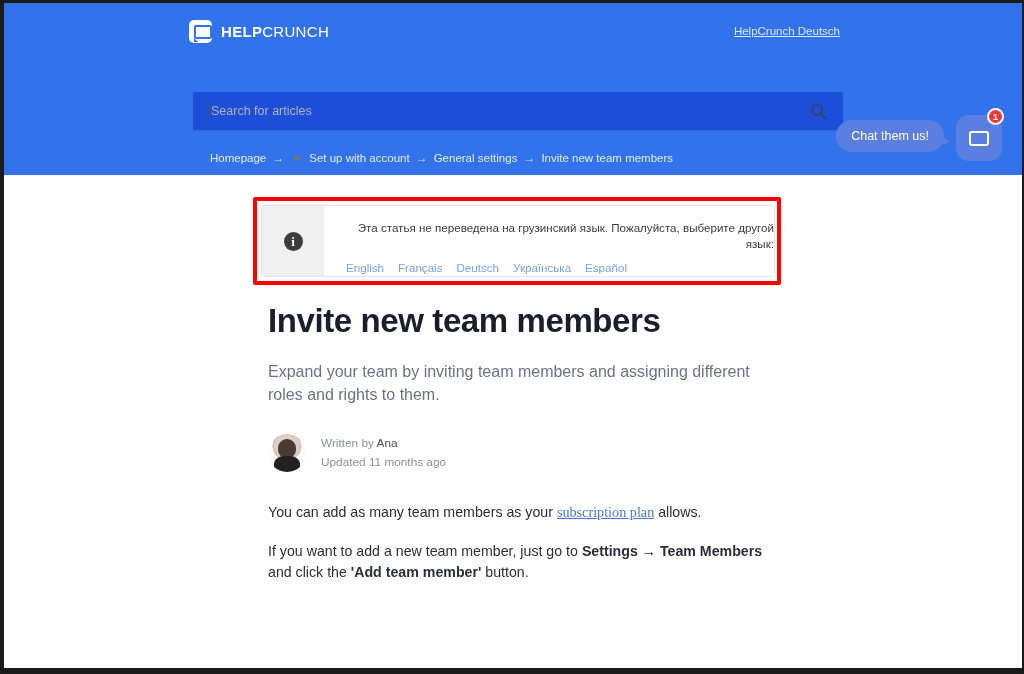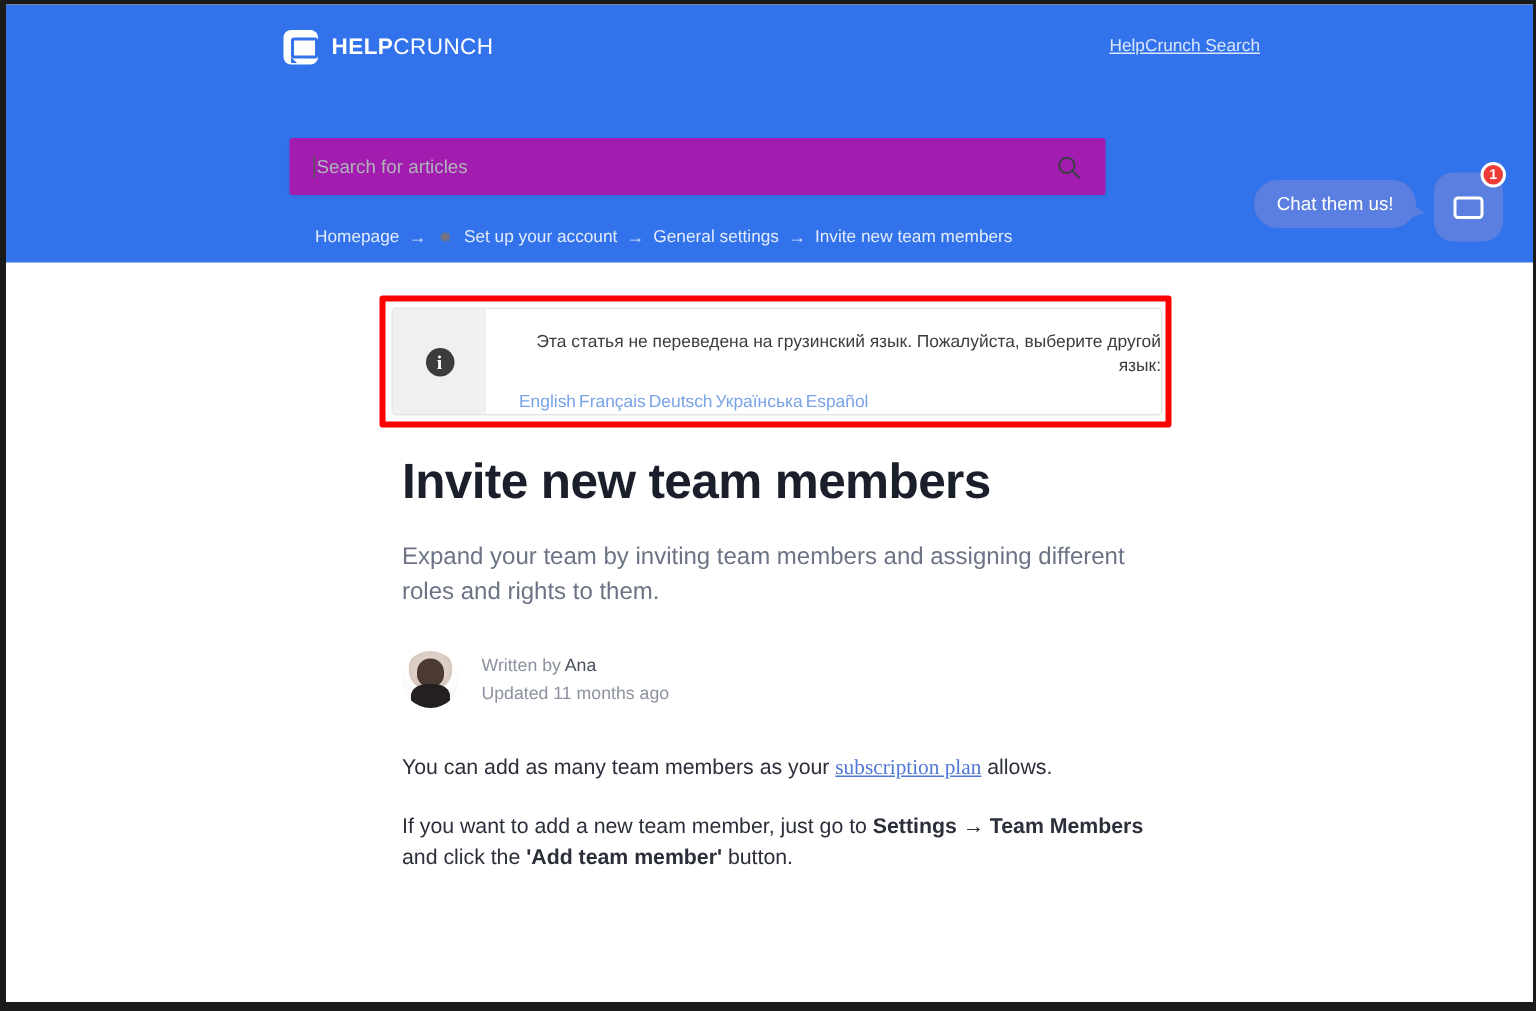--- a/index.html
+++ b/index.html
@@ -61,22 +61,22 @@
   .site-link {
     position: absolute;
     right: 182px; top: 22px;
     color: #dbe6fb;
     font-size: 11.5px;
   }
 
   .search-box {
     position: absolute;
     left: 189px; top: 89px;
-    width: 544px; height: 38px;
-    background: #a21caf;
+    width: 650px; height: 38px;
+    background: #1d4ed8;
     border-radius: 2px;
     display: flex; align-items: center;
     box-shadow: 0 1px 2px rgba(0,0,0,.08);
   }
   .search-caret {
     width: 1px; height: 15px;
     background: #555; margin-left: 16px;
   }
   .search-ph {
     color: #b0b3b8;
@@ -149,21 +149,21 @@
     padding: 14px 0 0 22px;
     text-align: right;
   }
   .notice-text {
     font-size: 11.6px;
     color: #3c3c3c;
     line-height: 1.4;
   }
   .notice-langs {
     margin-top: 9px;
-    display: flex; gap: 2px;
+    display: flex; gap: 14px;
   }
   .notice-langs a {
     font-size: 11.6px;
     color: #79a2e8;
     text-decoration: none;
   }
 
   .article {
     position: absolute;
     left: 264px; top: 128px;
@@ -258,21 +258,21 @@
 
 <div id="page">
 
   <div class="header">
 
     <div class="logo-wrap">
       <div class="logo-mark"></div>
       <div class="logo-text"><span class="b">HELP</span><span class="l">CRUNCH</span></div>
     </div>
 
-    <a class="site-link" href="#">HelpCrunch Search</a>
+    <a class="site-link" href="#">HelpCrunch Deutsch</a>
 
     <div class="search-box">
       <div class="search-caret"></div>
       <div class="search-ph">Search for articles</div>
       <div class="search-icon">
         <svg width="17" height="17" viewBox="0 0 20 20">
             <circle cx="8.5" cy="8.5" r="6" fill="none" stroke="#3b3f45" stroke-width="1.6"></circle>
             <line x1="13" y1="13" x2="18" y2="18" stroke="#3b3f45" stroke-width="1.6" stroke-linecap="round"></line>
           </svg>
       </div>
@@ -280,21 +280,21 @@
 
     <div class="breadcrumb">
       <a href="#">Homepage</a>
       <span class="bc-sep">→</span>
       <span class="gear-icon">
         <svg width="12" height="12" viewBox="0 0 24 24">
             <path fill="#6f7480" d="M12 8a4 4 0 1 0 0 8 4 4 0 0 0 0-8zm0 6.2A2.2 2.2 0 1 1 12 9.8a2.2 2.2 0 0 1 0 4.4z"></path>
             <path fill="#6f7480" d="M21 12.9v-1.8l-2.1-.3a7 7 0 0 0-.6-1.5l1.3-1.7-1.3-1.3-1.7 1.3a7 7 0 0 0-1.5-.6L14.8 5h-1.8l-.3 2.1a7 7 0 0 0-1.5.6L9.5 6.4 8.2 7.7l1.3 1.7a7 7 0 0 0-.6 1.5L6.8 11.1v1.8l2.1.3c.14.52.35 1.02.6 1.5l-1.3 1.7 1.3 1.3 1.7-1.3c.48.26.98.46 1.5.6l.3 2.1h1.8l.3-2.1c.52-.14 1.02-.34 1.5-.6l1.7 1.3 1.3-1.3-1.3-1.7c.26-.48.46-.98.6-1.5l2.1-.3z"></path>
           </svg>
       </span>
-      <a href="#">Set up your account</a>
+      <a href="#">Set up with account</a>
       <span class="bc-sep">→</span>
       <a href="#">General settings</a>
       <span class="bc-sep">→</span>
       <span class="crumb">Invite new team members</span>
     </div>
   </div>
 
   <div class="main">
 
     <div class="notice-outer">

